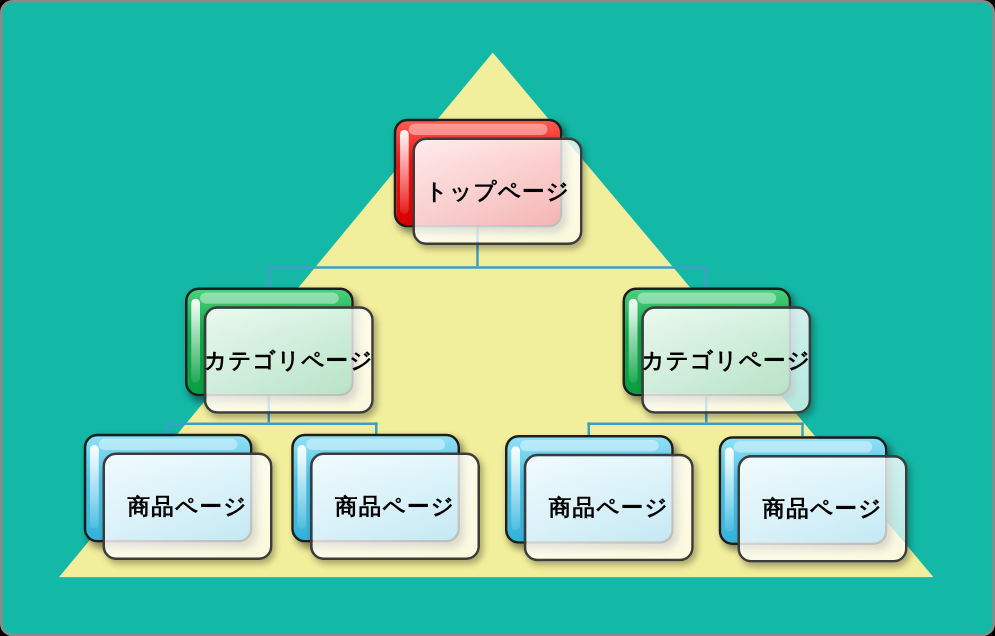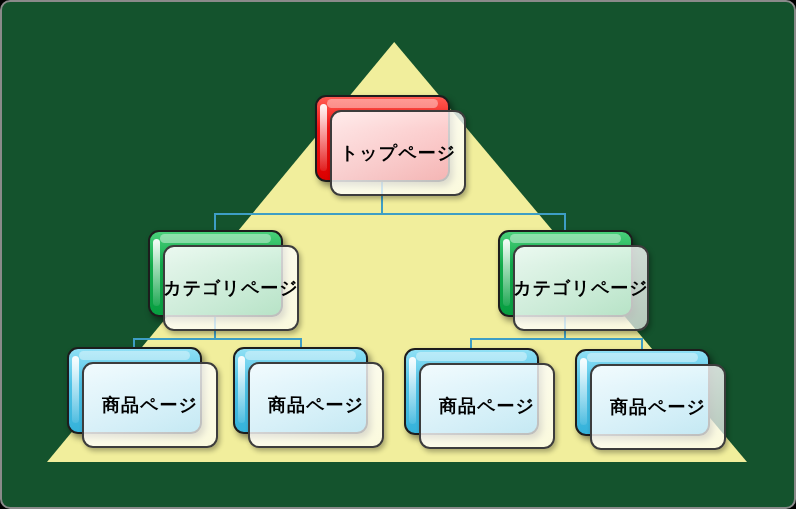--- a/index.html
+++ b/index.html
@@ -1,19 +1,19 @@
 <!DOCTYPE html>
 <html><head>
 <meta charset="utf-8">
 <style>
   html,body{margin:0;padding:0;background:#000;}
   body{width:796px;height:509px;overflow:hidden;
        font-family:"Liberation Sans","DejaVu Sans",sans-serif;}
   .frame{position:relative;width:796px;height:509px;box-sizing:border-box;
-         background:#14532d;border:2px solid #8a8a8a;border-radius:10px;overflow:hidden;}
+         background:#14b8a6;border:2px solid #8a8a8a;border-radius:10px;overflow:hidden;}
 
   
   .triangle{position:absolute;left:45px;top:40px;width:700px;height:420px;
             background:#F1EE9C;
             clip-path:polygon(49.6% 0, 0 100%, 100% 100%);}
 
   
   .riser{position:absolute;width:2px;background:#3E9EC5;}
   .bracket{position:absolute;box-sizing:border-box;
            border-top:2px solid #3E9EC5;border-left:2px solid #3E9EC5;border-right:2px solid #3E9EC5;}

